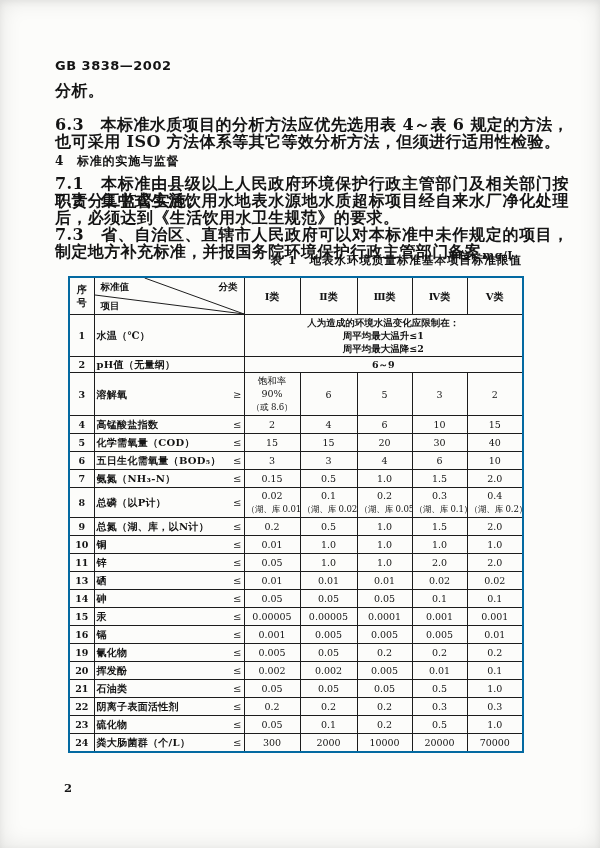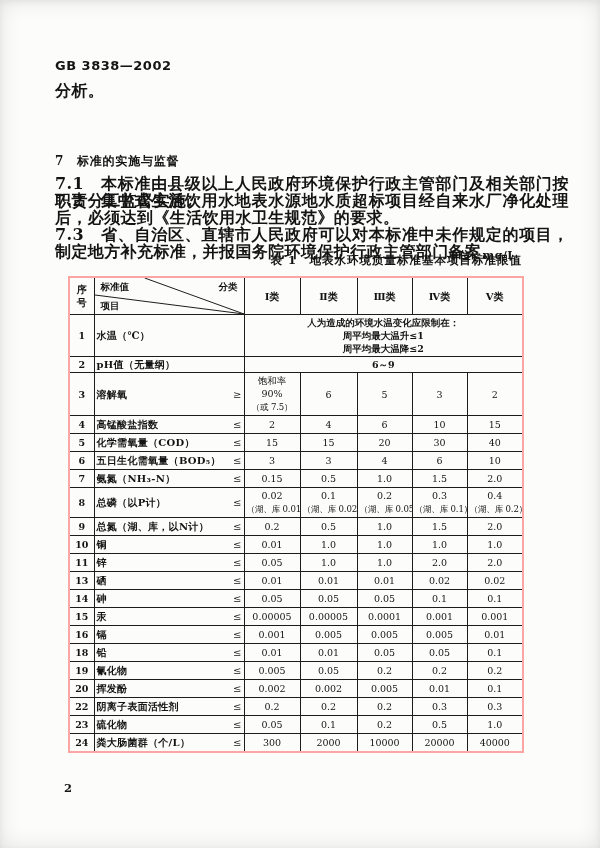--- a/index.html
+++ b/index.html
@@ -37,21 +37,21 @@
     width:454px; border-collapse:collapse; table-layout:fixed;
     font-size:9.5px;
   }
   table.std th, table.std td {
     border:1px solid #1c1c1c;
     padding:1px 2px;
     text-align:center; vertical-align:middle;
     line-height:13px;
     overflow:hidden;
   }
-  table.std { border:2px solid #fca5a5; }
+  table.std { border:2px solid #0369a1; }
   tr.hdr th { height:34px; font-size:10px; font-weight:bold; }
   td.c-no { font-weight:600; font-size:9.5px; }
   td.c-item { text-align:left; padding:1px 4px 1px 5px; }
   .item-wrap { display:flex; justify-content:space-between; align-items:center;text-align:right; }
   .item-name { font-weight:bold; font-size:10px; letter-spacing:0.3px; white-space:nowrap; }
   .item-sym  { font-weight:normal; font-size:10px; padding-left:2px; }
   td.c-val { height:15px; }
   td.c-merged { font-weight:600; }
   .cell-sub { font-size:8.6px; letter-spacing:-0.2px; white-space:nowrap; }
   .corner-cell { position:relative; padding:0 !important; }
@@ -66,21 +66,22 @@
   }
 </style>
 </head>
 <body>
 
 <div class="page">
 
   <div class="gb-code">GB 3838—2002</div>
 
   <p class="para" style="top:82px">分析。</p>
-  <p class="para heading" style="top:153px">7　标准的实施与监督</p>
+  <p class="para" style="top:116px">6.3　本标准水质项目的分析方法应优先选用表 4～表 6 规定的方法，也可采用 ISO 方法体系等其它等效分析方法，但须进行适用性检验。</p>
+  <p class="para heading" style="top:153px">4　标准的实施与监督</p>
   <p class="para" style="top:175px">7.1　本标准由县级以上人民政府环境保护行政主管部门及相关部门按职责分工监督实施。</p>
   <p class="para" style="top:192px">7.2　集中式生活饮用水地表水源地水质超标项目经自来水厂净化处理后，必须达到《生活饮用水卫生规范》的要求。</p>
   <p class="para" style="top:226px">7.3　省、自治区、直辖市人民政府可以对本标准中未作规定的项目，制定地方补充标准，并报国务院环境保护行政主管部门备案。</p>
 
   <div class="tbl-caption">表 1　地表水环境质量标准基本项目标准限值</div>
   <div class="tbl-unit">单位：mg/L</div>
 
   <table class="std">
     <colgroup>
       <col style="width:25px">
@@ -132,21 +133,21 @@
           <td colspan="5" class="c-merged">6～9</td>
         </tr>
         <tr>
           <td class="c-no">3</td>
           <td class="c-item">
             <div class="item-wrap">
               <span class="item-name">溶解氧</span>
               <span class="item-sym">≥</span>
             </div>
           </td>
-          <td class="c-val"><span>饱和率 90%</span><br><span class="cell-sub">（或 7.5）</span></td>
+          <td class="c-val"><span>饱和率 90%</span><br><span class="cell-sub">（或 8.6）</span></td>
           <td class="c-val">6</td>
           <td class="c-val">5</td>
           <td class="c-val">3</td>
           <td class="c-val">2</td>
         </tr>
         <tr>
           <td class="c-no">4</td>
           <td class="c-item">
             <div class="item-wrap">
               <span class="item-name">高锰酸盐指数</span>
@@ -307,34 +308,20 @@
               <span class="item-sym">≤</span>
             </div>
           </td>
           <td class="c-val">0.001</td>
           <td class="c-val">0.005</td>
           <td class="c-val">0.005</td>
           <td class="c-val">0.005</td>
           <td class="c-val">0.01</td>
         </tr>
         <tr>
-          <td class="c-no">18</td>
-          <td class="c-item">
-            <div class="item-wrap">
-              <span class="item-name">铅</span>
-              <span class="item-sym">≤</span>
-            </div>
-          </td>
-          <td class="c-val">0.01</td>
-          <td class="c-val">0.01</td>
-          <td class="c-val">0.05</td>
-          <td class="c-val">0.05</td>
-          <td class="c-val">0.1</td>
-        </tr>
-        <tr>
           <td class="c-no">19</td>
           <td class="c-item">
             <div class="item-wrap">
               <span class="item-name">氰化物</span>
               <span class="item-sym">≤</span>
             </div>
           </td>
           <td class="c-val">0.005</td>
           <td class="c-val">0.05</td>
           <td class="c-val">0.2</td>
@@ -347,20 +334,34 @@
             <div class="item-wrap">
               <span class="item-name">挥发酚</span>
               <span class="item-sym">≤</span>
             </div>
           </td>
           <td class="c-val">0.002</td>
           <td class="c-val">0.002</td>
           <td class="c-val">0.005</td>
           <td class="c-val">0.01</td>
           <td class="c-val">0.1</td>
+        </tr>
+        <tr>
+          <td class="c-no">21</td>
+          <td class="c-item">
+            <div class="item-wrap">
+              <span class="item-name">石油类</span>
+              <span class="item-sym">≤</span>
+            </div>
+          </td>
+          <td class="c-val">0.05</td>
+          <td class="c-val">0.05</td>
+          <td class="c-val">0.05</td>
+          <td class="c-val">0.5</td>
+          <td class="c-val">1.0</td>
         </tr>
         <tr>
           <td class="c-no">22</td>
           <td class="c-item">
             <div class="item-wrap">
               <span class="item-name">阴离子表面活性剂</span>
               <span class="item-sym">≤</span>
             </div>
           </td>
           <td class="c-val">0.2</td>
@@ -388,19 +389,19 @@
           <td class="c-item">
             <div class="item-wrap">
               <span class="item-name">粪大肠菌群（个/L）</span>
               <span class="item-sym">≤</span>
             </div>
           </td>
           <td class="c-val">300</td>
           <td class="c-val">2000</td>
           <td class="c-val">10000</td>
           <td class="c-val">20000</td>
-          <td class="c-val">40000</td>
+          <td class="c-val">70000</td>
         </tr>
       </tbody>
   </table>
 
   <div class="page-num">2</div>
 </div>
 
 </body></html>

